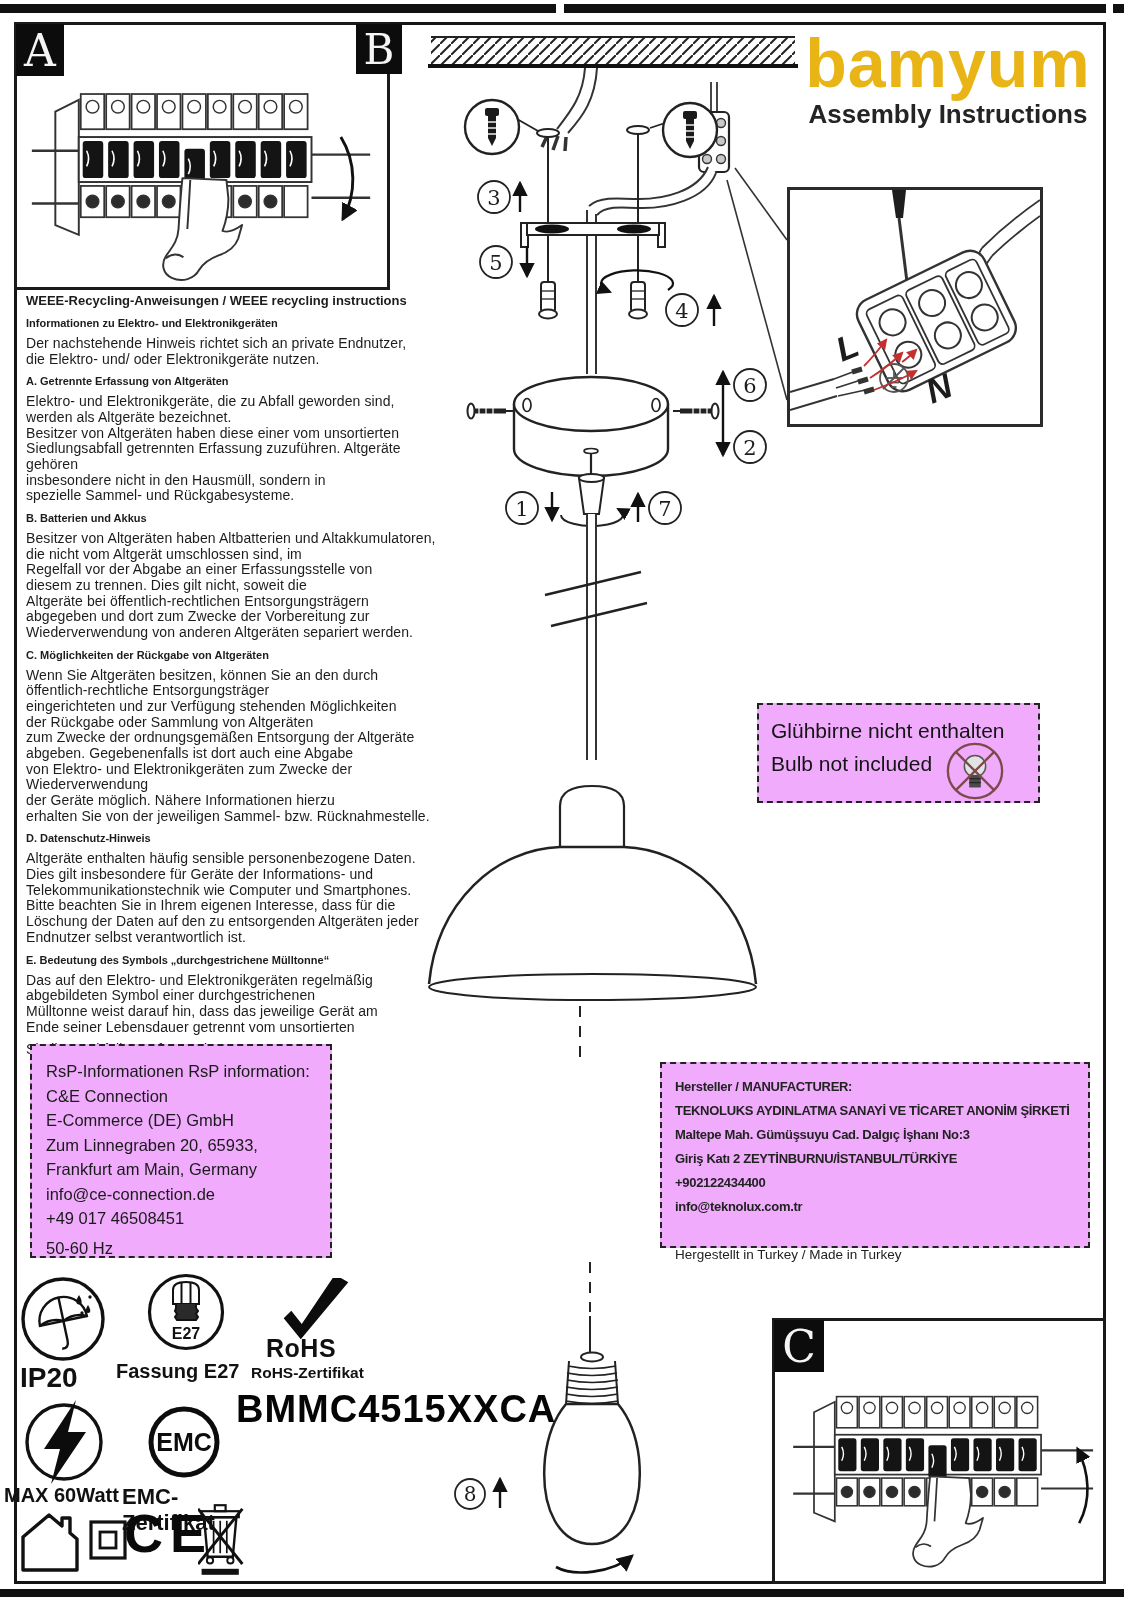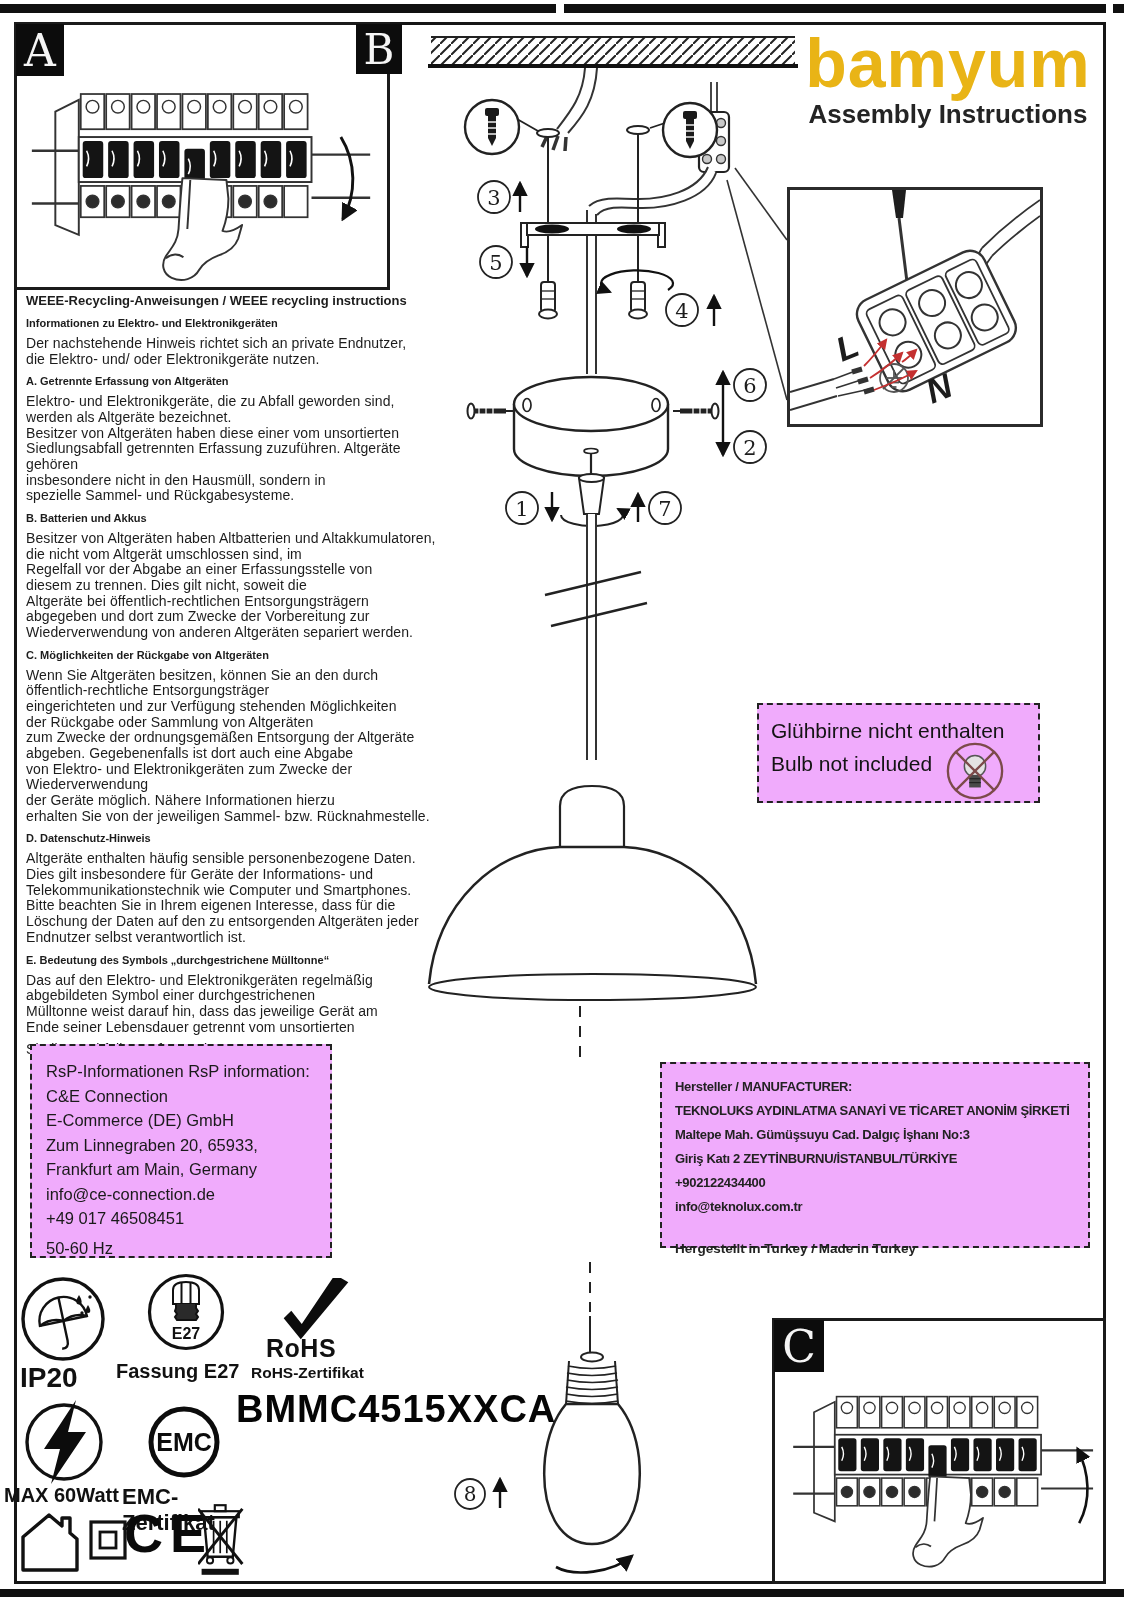--- a/index.html
+++ b/index.html
@@ -21,21 +21,21 @@
   .brand .logo{font-size:68px;font-weight:bold;color:#e9b416;letter-spacing:1px;line-height:1.05;}
   .brand .sub{font-size:26px;font-weight:600;color:#242424;line-height:1.2;}
   .wirebox{left:787px;top:187px;width:256px;height:240px;border:3px solid #2b2b2b;box-sizing:border-box;background:#fff;z-index:2;}
   .dashed{border:2.5px dashed #222;box-sizing:border-box;background:#f0abfc;z-index:2;}
   .bulbnote{left:757px;top:703px;width:283px;height:100px;padding:10px 12px;}
   .bulbnote .t{font-size:21px;color:#141414;line-height:1.55;}
   .rspbox{left:30px;top:1044px;width:302px;height:214px;padding:13px 0 0 14px;}
   .rspbox .line{font-size:16.5px;color:#1a1a1a;line-height:24.5px;white-space:nowrap;}
   .manbox{left:660px;top:1062px;width:430px;height:186px;padding:11px 0 0 13px;}
   .manbox .line{font-size:13px;font-weight:bold;color:#222;line-height:24px;white-space:nowrap;letter-spacing:-0.3px;}
-  .manbox .made{font-size:13.5px;font-weight:bold;color:#222;margin-top:22px;}
+  .manbox .made{font-size:13.5px;font-weight:normal;color:#222;margin-top:28px;}
   .badge-label{font-weight:bold;color:#111;z-index:2;}
   .model{left:236px;top:1388px;font-size:38px;font-weight:bold;letter-spacing:1px;color:#050505;z-index:2;}
   .ce{left:124px;top:1502px;font-size:54px;font-weight:800;letter-spacing:7px;color:#0a0a0a;z-index:2;font-family:"Liberation Sans",sans-serif;}
   svg{display:block;}
   .z2{z-index:2;}
 </style>
 </head>
 <body>
 
 <div class="abs bar" style="left:0;top:4px;width:1124px;height:9px;z-index:3;"></div>

